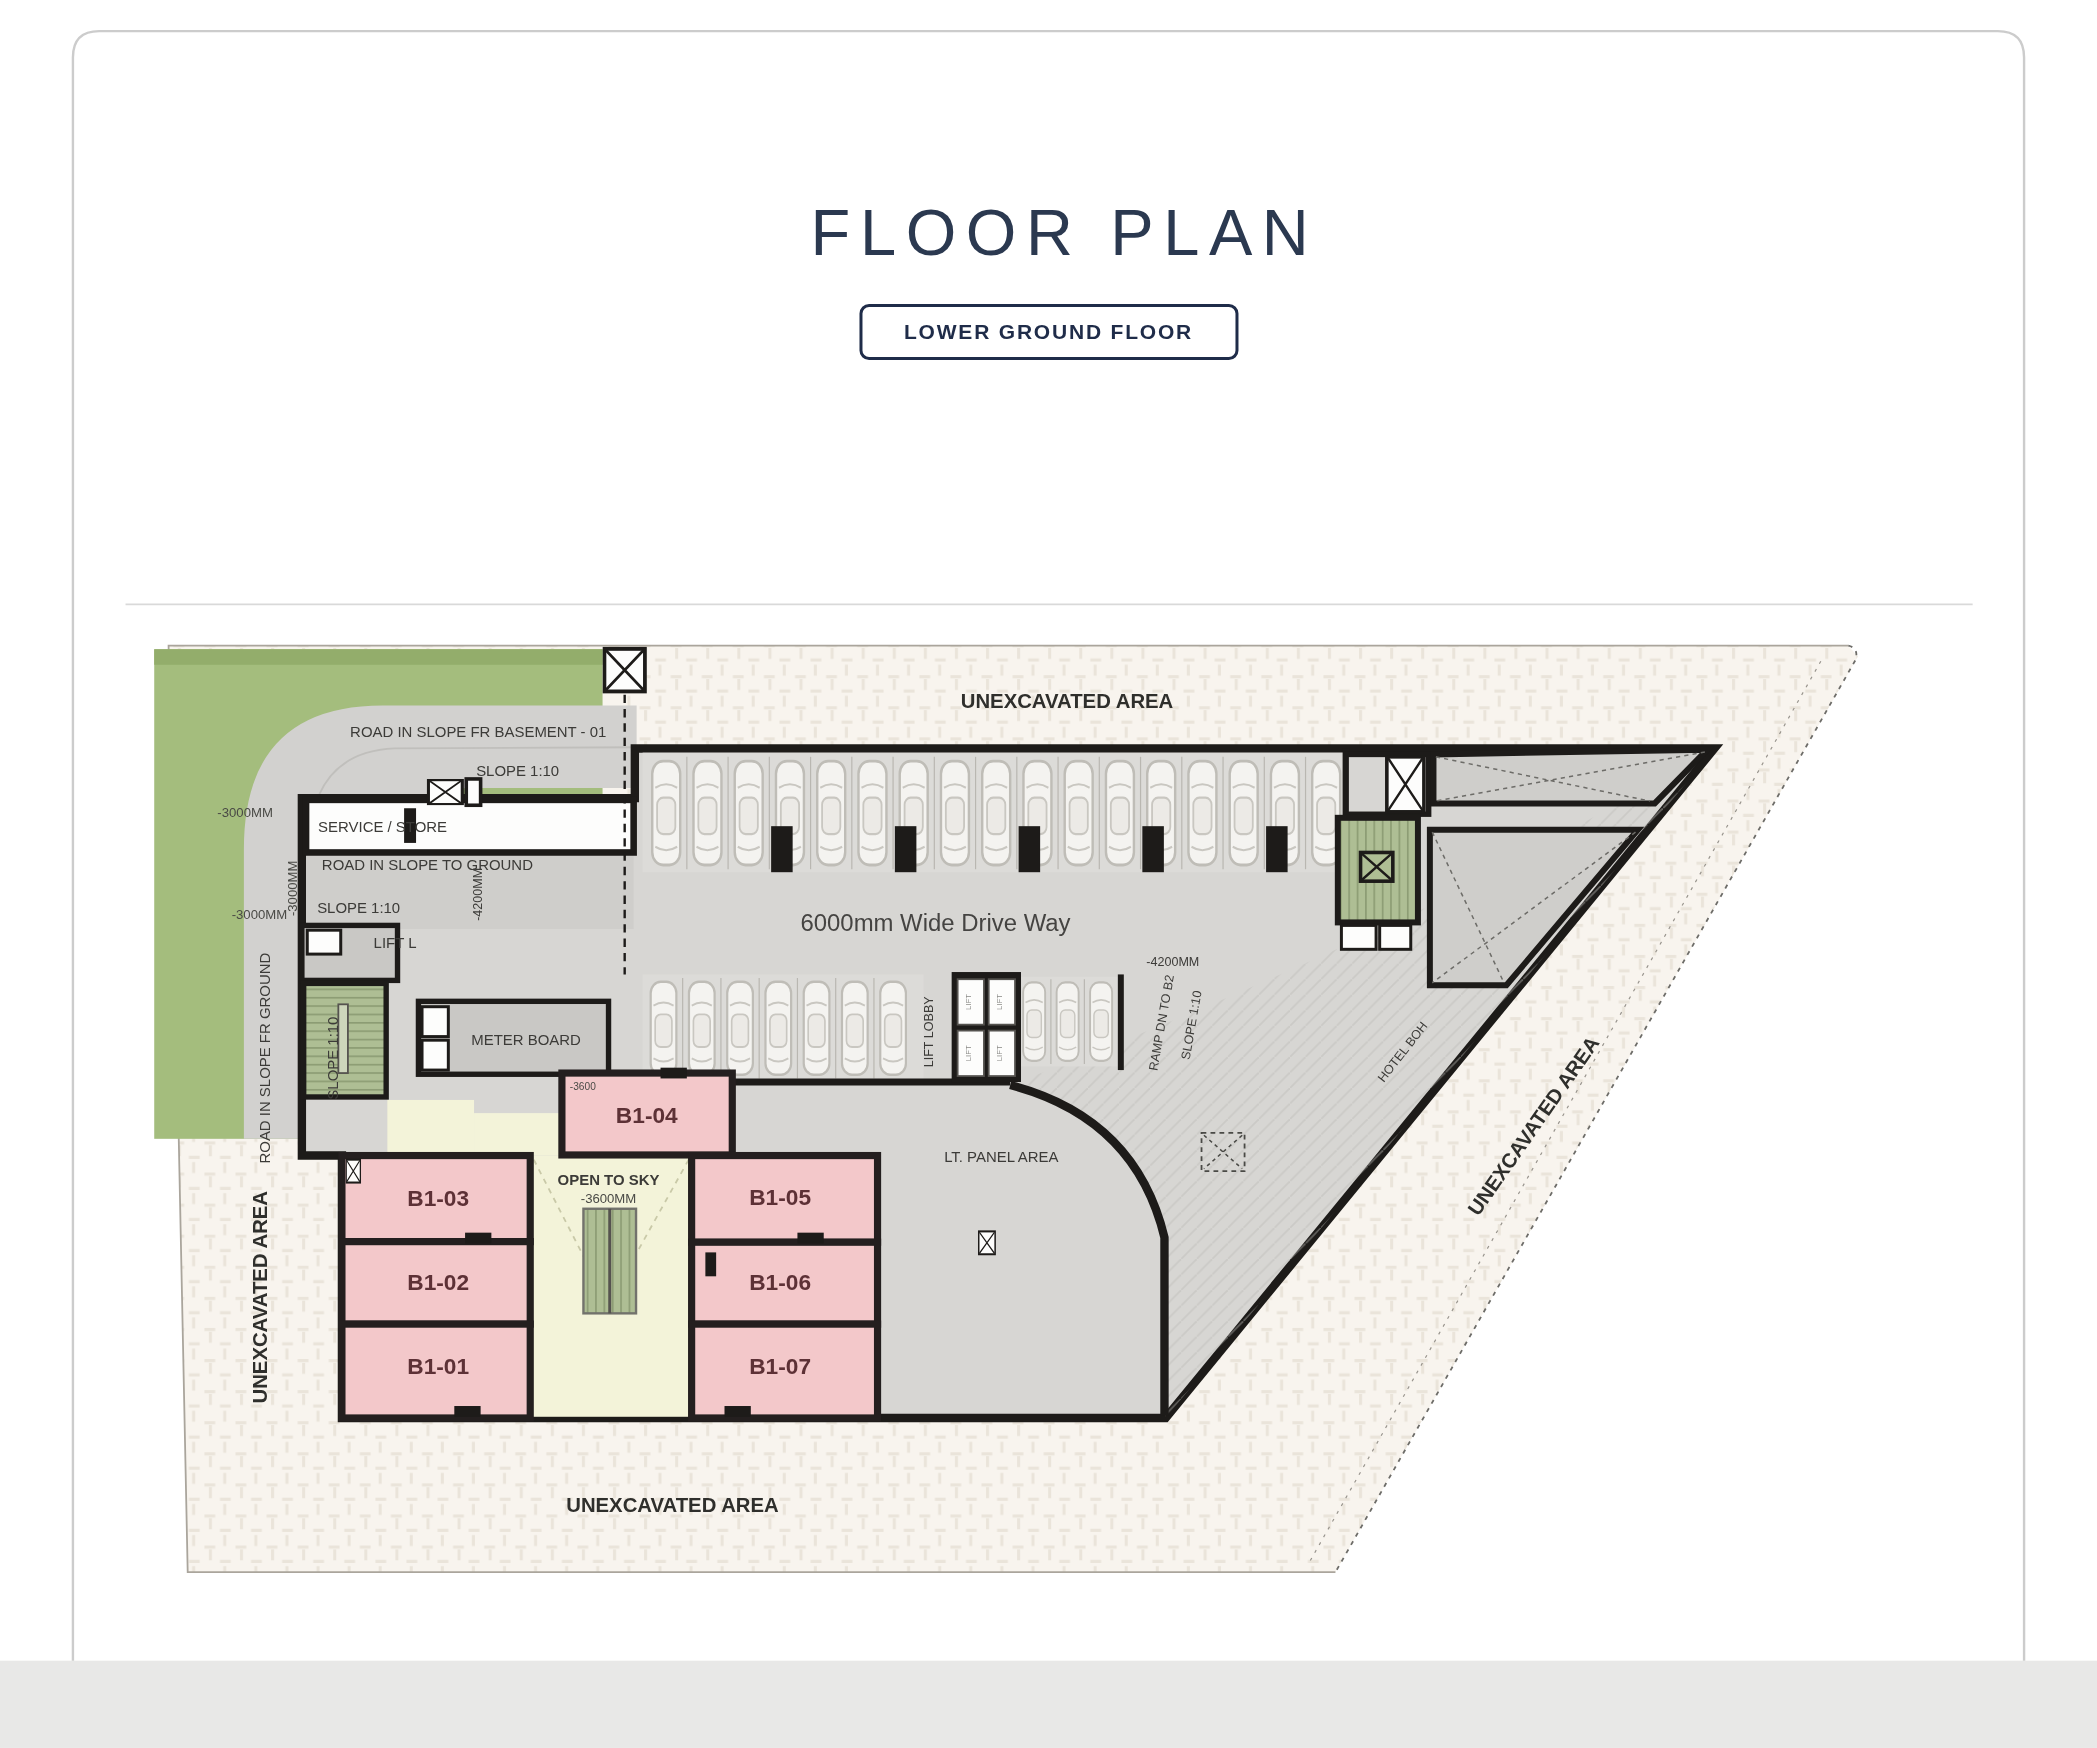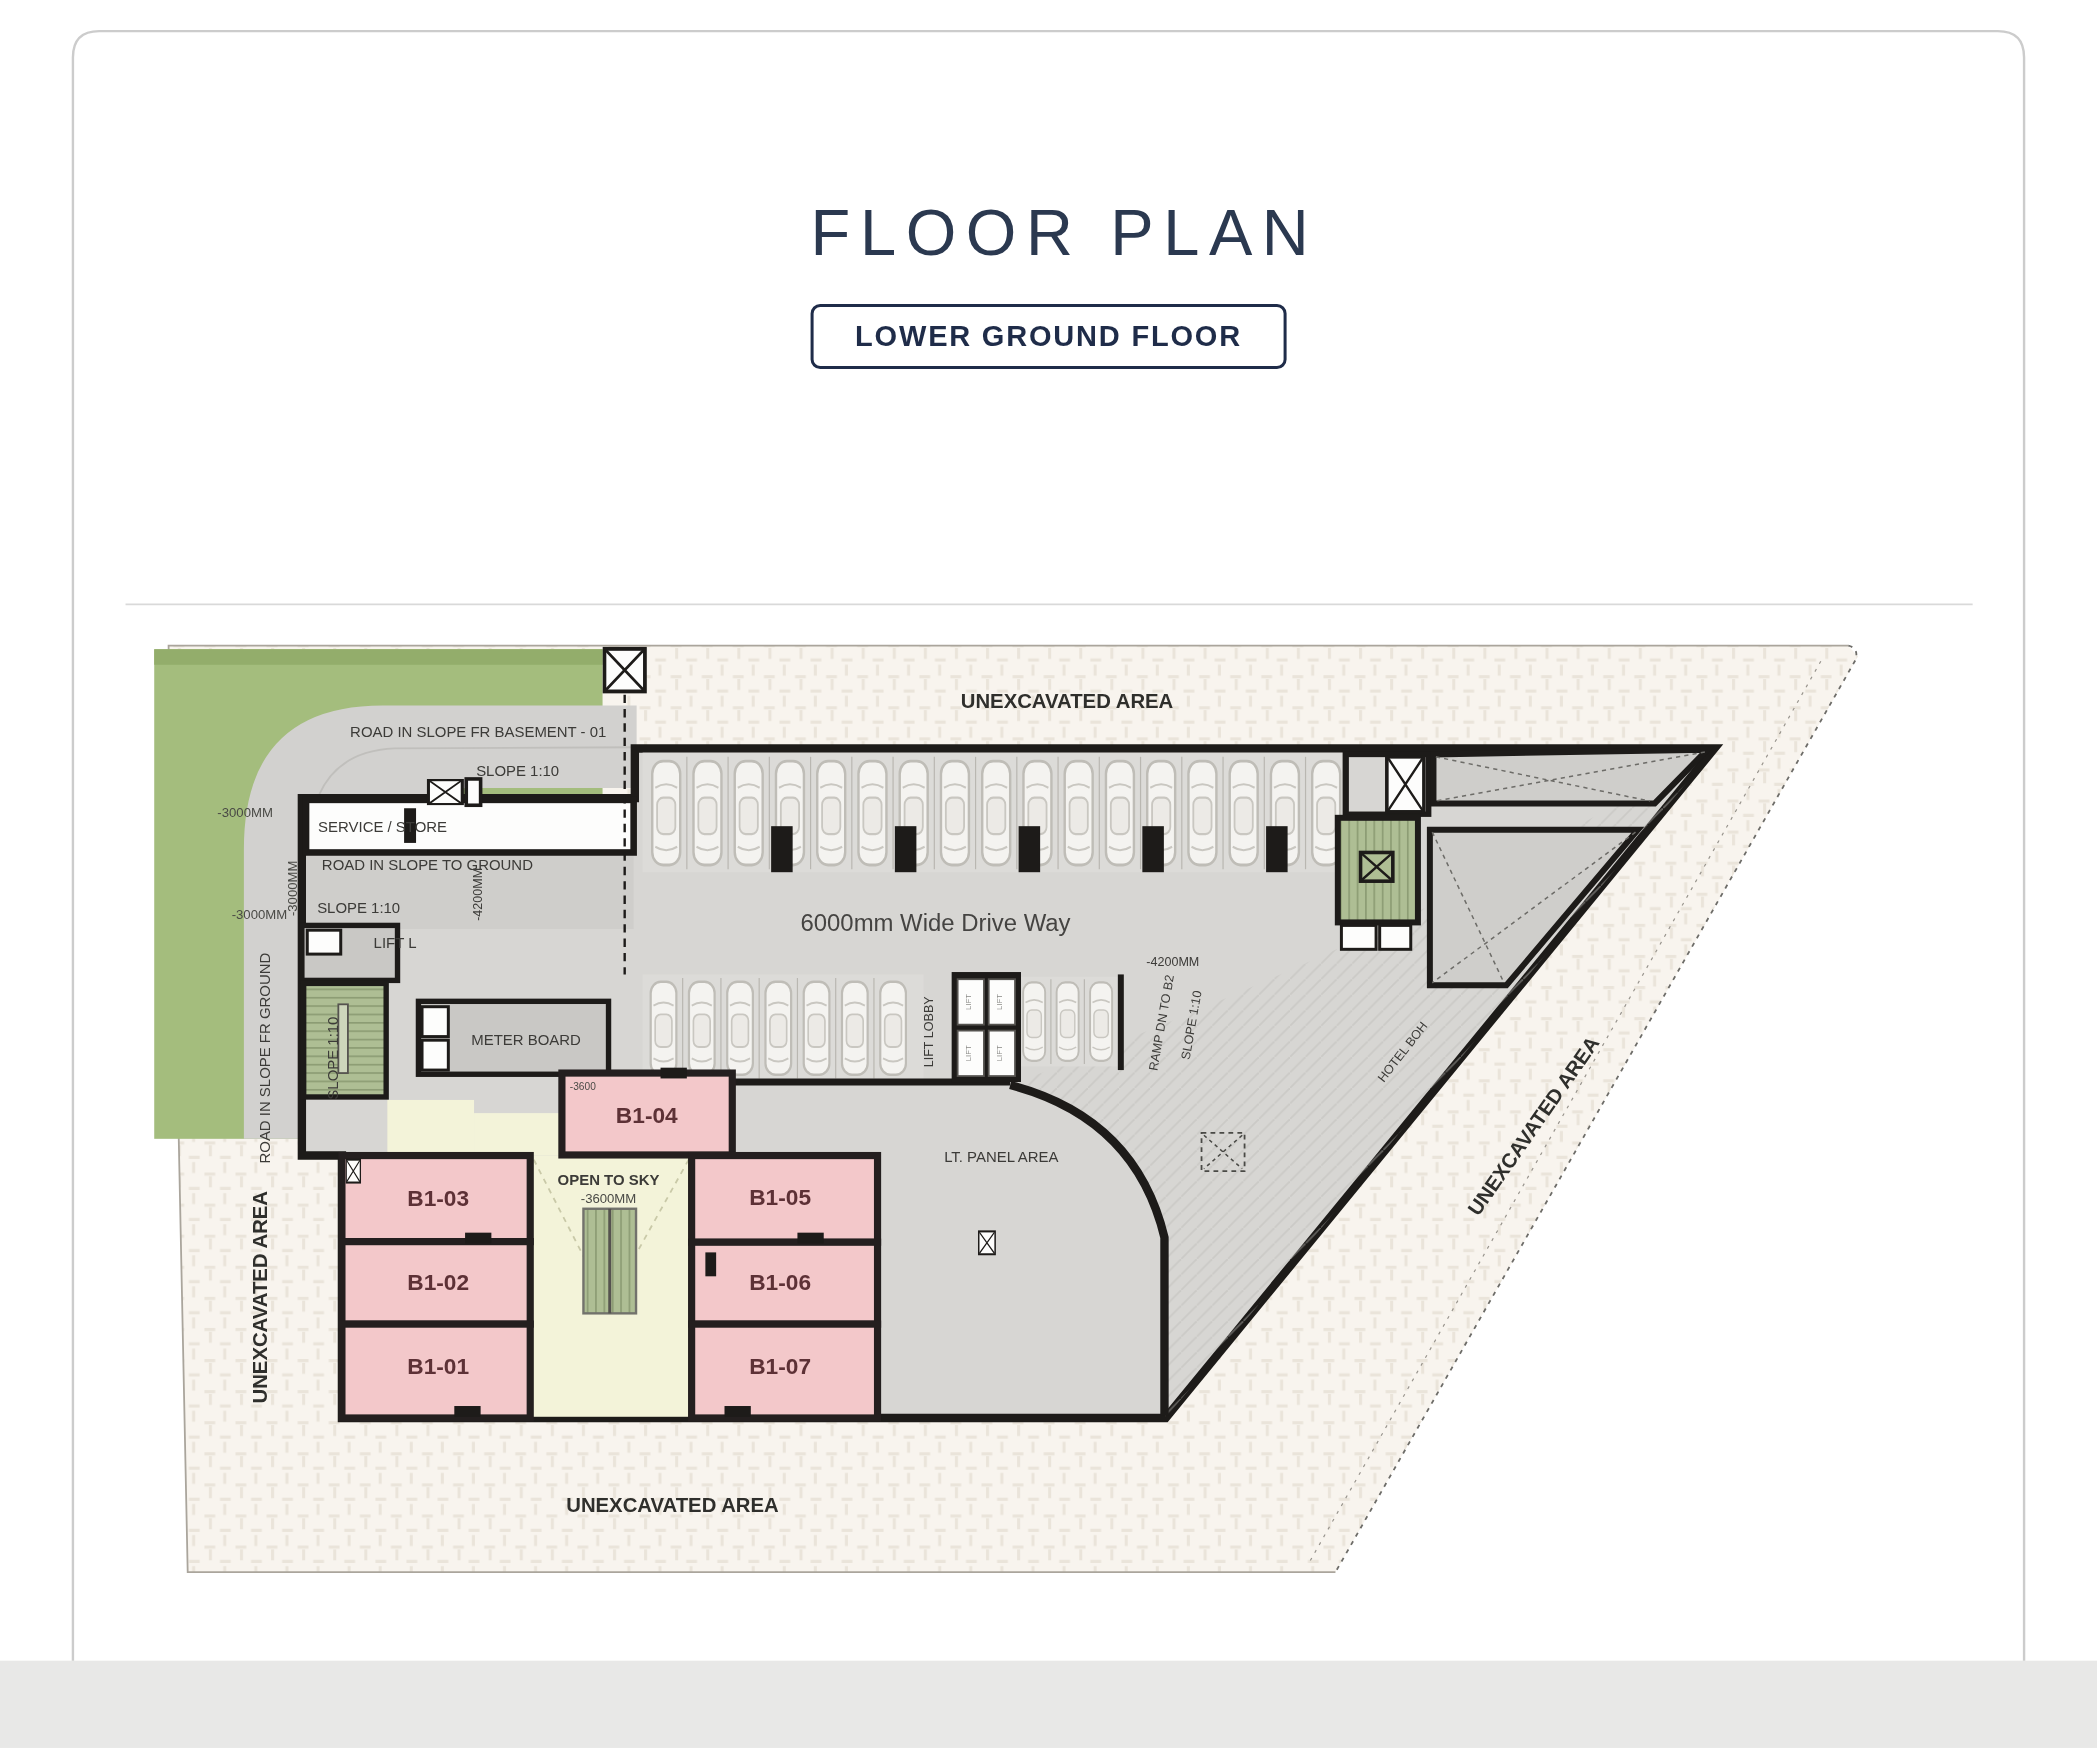--- a/index.html
+++ b/index.html
@@ -3,21 +3,21 @@
 <meta charset="utf-8">
 <style>
   html,body{margin:0;padding:0;}
   body{width:2097px;height:1748px;position:relative;background:#ffffff;overflow:hidden;
        font-family:"Liberation Sans",sans-serif;}
   #stage{position:absolute;inset:0;}
   .page-title{position:absolute;top:179px;left:0;width:100%;text-align:center;
       font-size:65px;font-weight:300;letter-spacing:9.6px;color:#2b3950;margin:16px;}
   .floor-btn{position:absolute;top:304px;left:50%;transform:translateX(-50%);
       background:#ffffff;border:3px solid #1f2c49;border-radius:9.6px;
-      padding:13px 42px;font-size:29px;font-weight:700;letter-spacing:1.8px;color:#1f2c49;
+      padding:13px 42px;font-size:21px;font-weight:700;letter-spacing:1.8px;color:#1f2c49;
       font-family:"Liberation Sans",sans-serif;cursor:pointer;}
   svg{position:absolute;inset:0;}
   text{font-family:"Liberation Sans",sans-serif;}
   .lbl{fill:#3c3b38;font-size:25px;}
   .lbl-s{fill:#3c3b38;font-size:21px;}
   .lbl-b{fill:#2f2f2c;font-size:34px;font-weight:700;}
   .lbl-dim{fill:#4a4a46;font-size:22px;}
   .unit-lbl{fill:#5d3136;font-size:38px;font-weight:700;}
   .drive-lbl{fill:#454442;font-size:40px;}
   .tiny{fill:#8a8a86;font-size:13px;}

